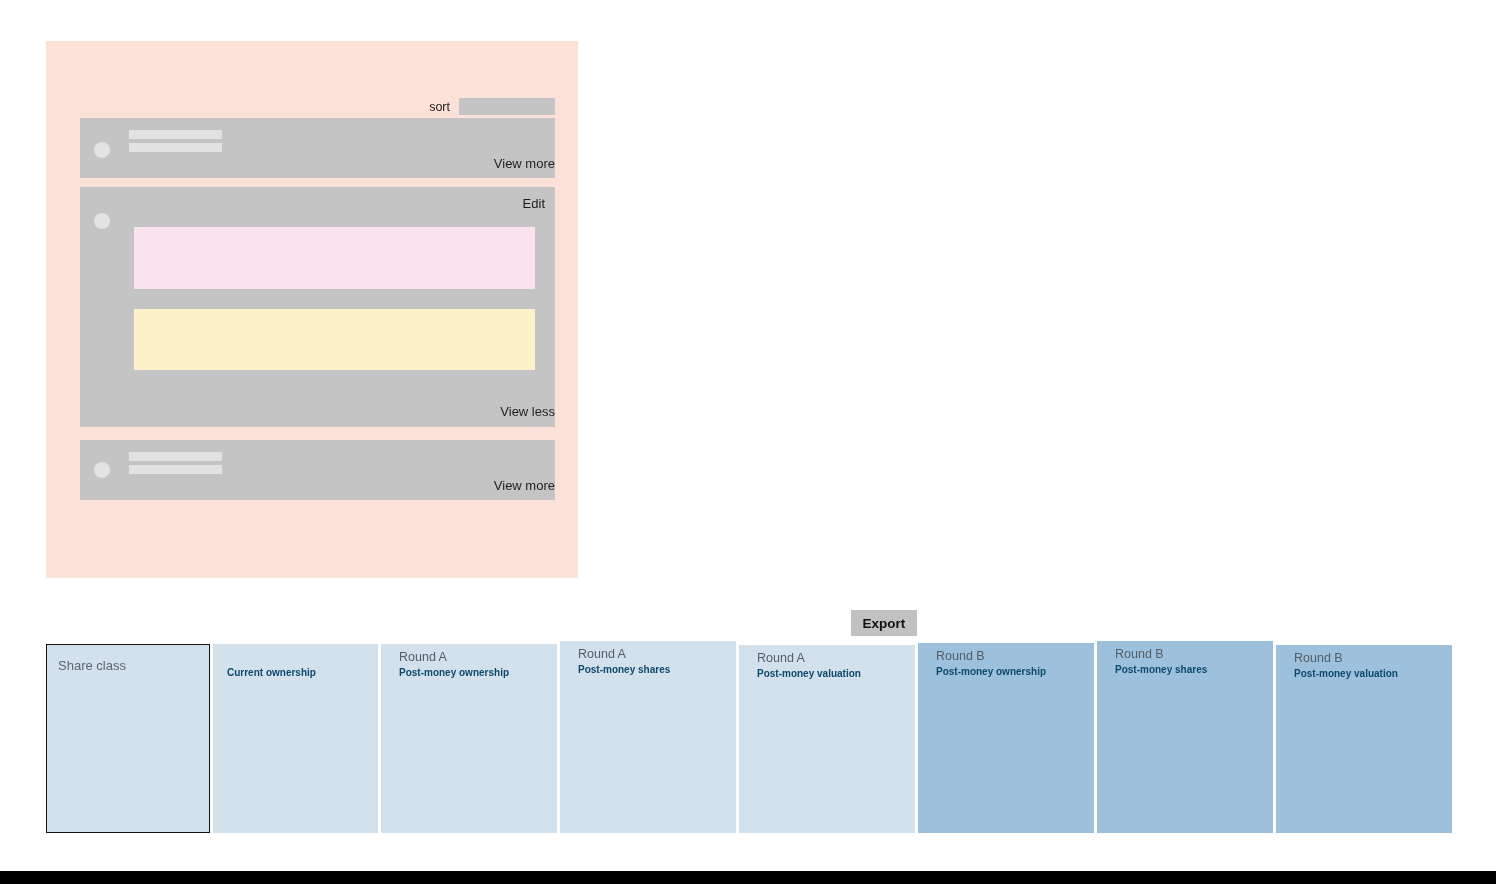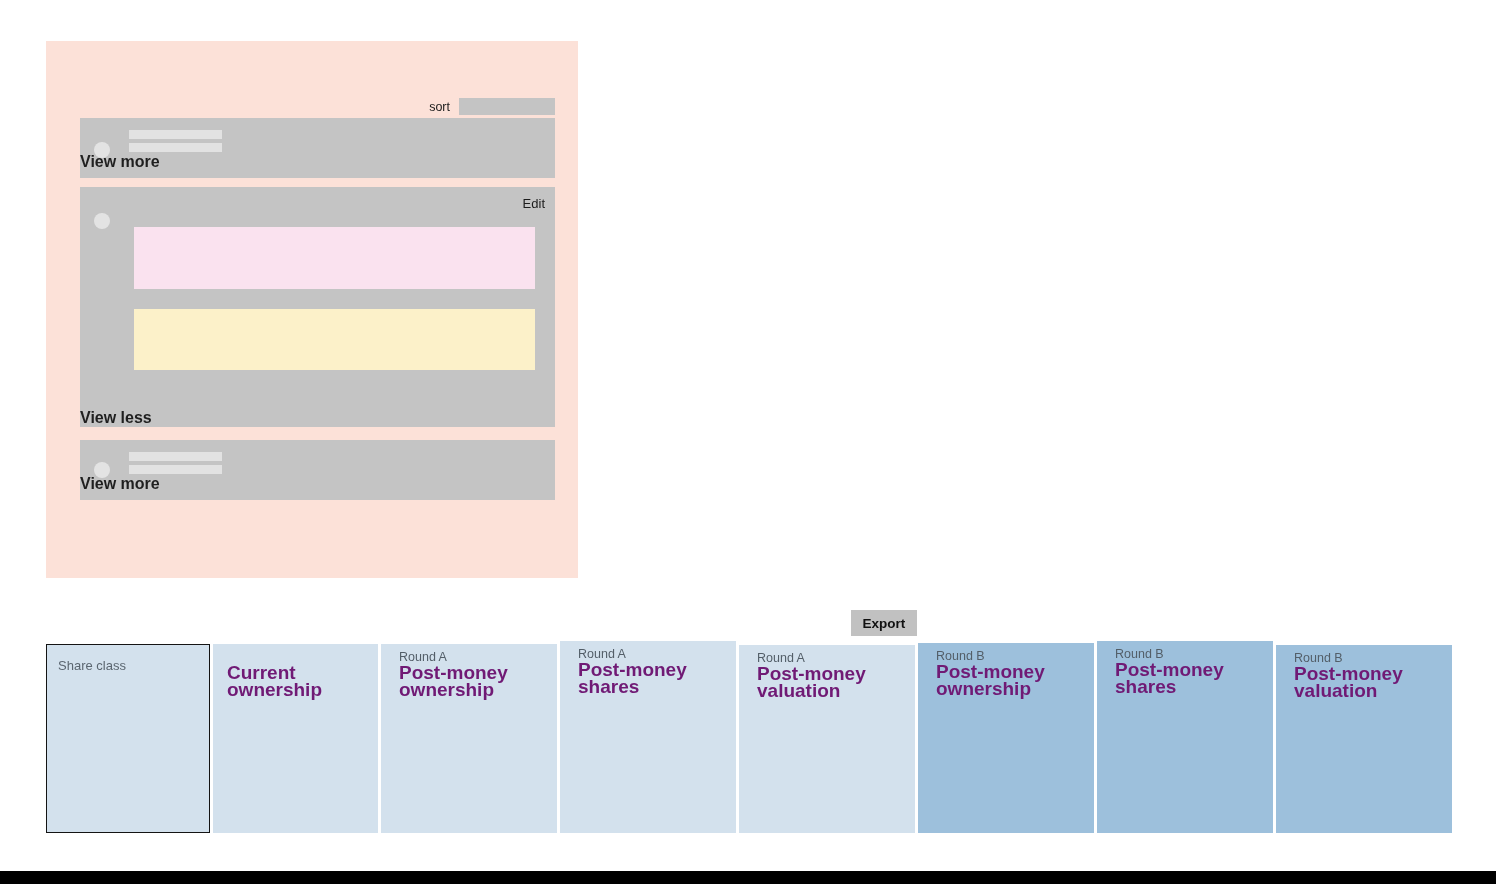--- a/index.html
+++ b/index.html
@@ -35,23 +35,23 @@
   }
   .card-1 .avatar { top:24px; }
   .card-2 .avatar { top:26px; }
   .card-3 .avatar { top:22px; }
 
   .lines { position:absolute; left:49px; top:12px; display:flex; flex-direction:column; gap:4px; }
   .line { width:93px; height:9px; background:#e2e2e2; }
 
   .view-action {
     position:absolute; left:0; right:0; bottom:7px;
-    text-align:left; font-size:16px; color:#1f1f1f; cursor:pointer;font-weight:bold;
+    text-align:right; font-size:13px; color:#1f1f1f; cursor:pointer;
   }
-  .card-2 .view-action { bottom:0; }
+  .card-2 .view-action { bottom:8px; }
 
   .edit-btn {
     position:absolute; top:9px; right:10px;
     font-size:13px; color:#1c1c1c; cursor:pointer;
   }
   .pink-block {
     position:absolute; left:54px; top:40px; width:401px; height:62px;
     background:#fae2ef;
   }
   .yellow-block {
@@ -76,21 +76,21 @@
   .col {
     box-sizing:border-box; background:#d3e1ed;
     width:176px; padding:6px 10px 16px 18px; cursor:pointer;
   }
   .col.dark { background:#9dc0dc; }
   .col .eyebrow {
     display:block; font-size:12.5px; color:#535e68;
     line-height:14px; min-height:14px;
   }
   .col .title {
-    display:block; font-size:19px; font-weight:bold; color:#701a75;
+    display:block; font-size:10px; font-weight:bold; color:#0c4a6e;
     line-height:17px;
   }
   .col-1 { width:164px; height:189px; border:1.5px solid #141414; padding:12px 0 0 11px; }
   .col-1 .title { font-weight:normal; color:#5b6670; font-size:13px; }
   .col-2 { width:165px; height:189px; padding-left:14px; }
   .col-3 { height:189px; }
   .col-4 { height:192px; }
   .col-5 { height:188px; }
   .col-6 { height:190px; }
   .col-7 { height:192px; }

